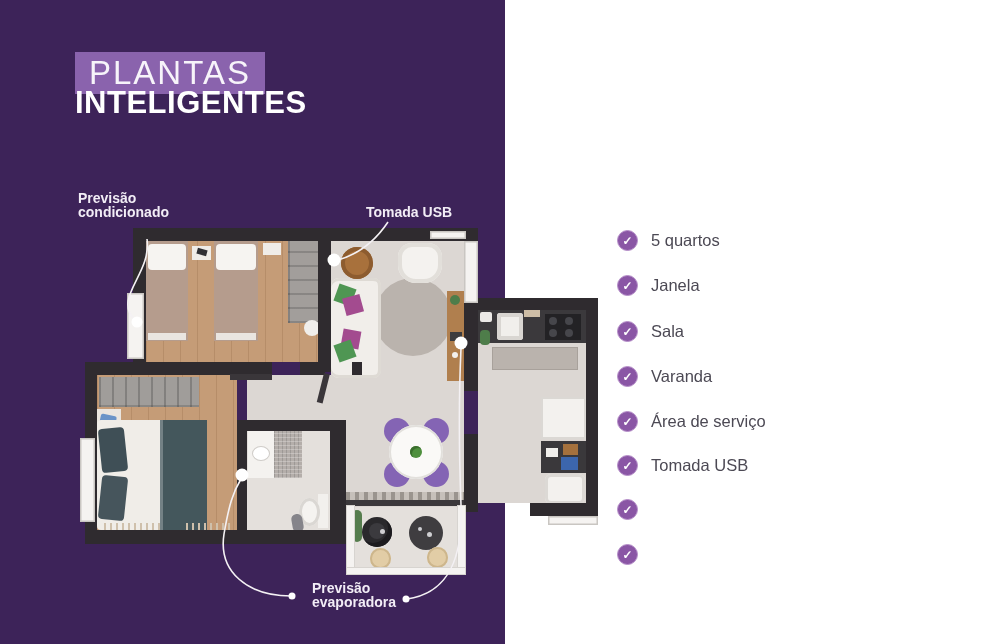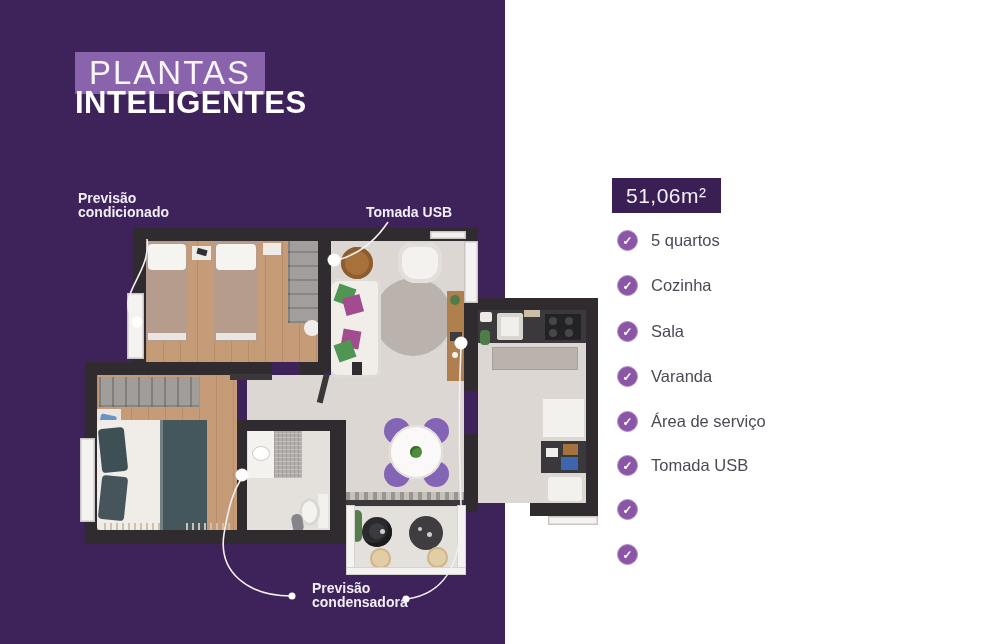--- a/index.html
+++ b/index.html
@@ -186,34 +186,33 @@
       </g>
     </svg>
 
     <div class="abs plan-label" style="left:78px;top:191px;">
       <div>Previsão</div>
       <div>condicionado</div>
     </div>
     <div class="abs plan-label" style="left:366px;top:205px;">Tomada USB</div>
     <div class="abs plan-label" style="left:312px;top:581px;">
       <div>Previsão</div>
-      <div>condensadora</div>
+      <div>evaporadora</div>
     </div>
   </div>
 
-  <div id="area-badge" class="abs">51,06m²</div>
 
   <div id="features" class="abs">
     <div class="feat r0">
       <span class="check">✓</span>
       <span class="feat-text">5 quartos</span>
     </div>
     <div class="feat r1">
       <span class="check">✓</span>
-      <span class="feat-text">Cozinha</span>
+      <span class="feat-text">Janela</span>
     </div>
     <div class="feat r2">
       <span class="check">✓</span>
       <span class="feat-text">Sala</span>
     </div>
     <div class="feat r3">
       <span class="check">✓</span>
       <span class="feat-text">Varanda</span>
     </div>
     <div class="feat r4">

